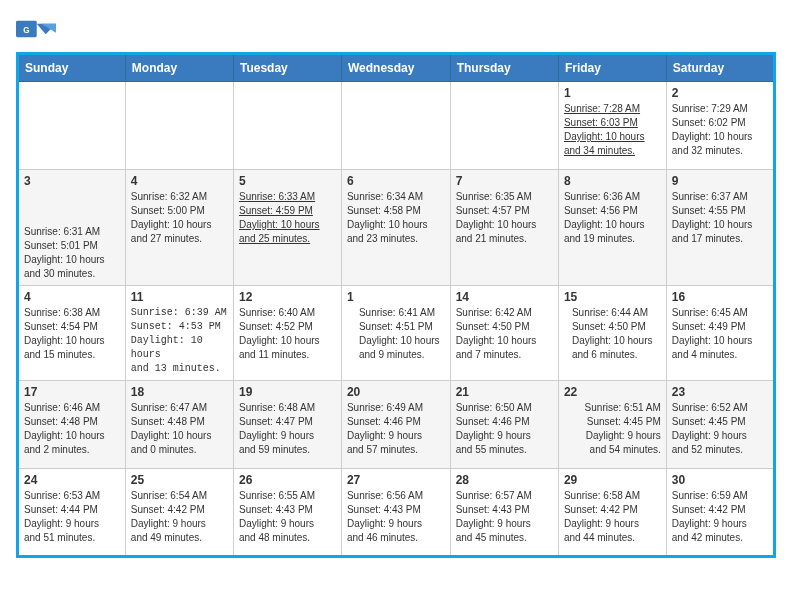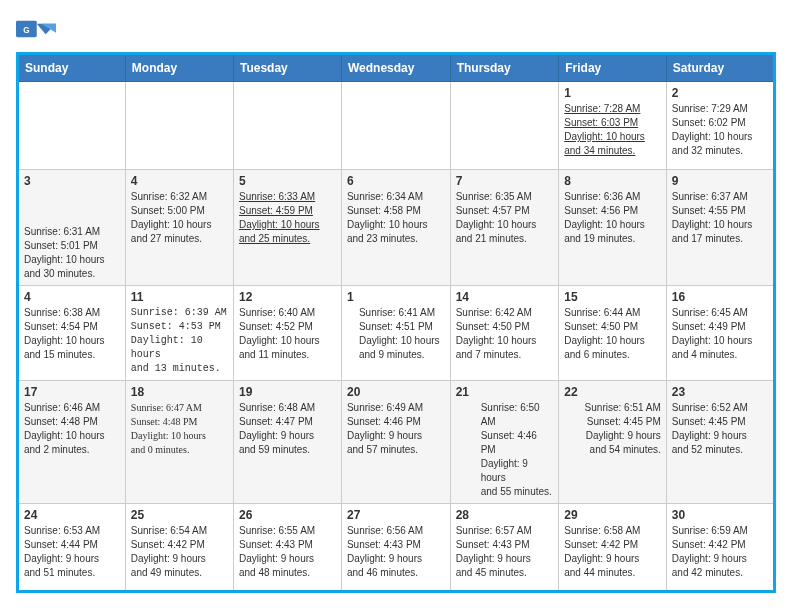--- a/index.html
+++ b/index.html
@@ -221,21 +221,21 @@
         </td>
         <td>
           <span class="day-num">14</span>
           <div class="cell-text" style="white-space: pre-line;">Sunrise: 6:42 AM
 Sunset: 4:50 PM
 Daylight: 10 hours
 and 7 minutes.</div>
         </td>
         <td>
           <span class="day-num">15</span>
-          <div class="cell-text" style="white-space: pre-line;">Sunrise: 6:44 AM
+          <div class="cell-text" style="white-space: pre-line; margin-left: 8px;">Sunrise: 6:44 AM
 Sunset: 4:50 PM
 Daylight: 10 hours
 and 6 minutes.</div>
         </td>
         <td>
           <span class="day-num">16</span>
           <div class="cell-text" style="white-space: pre-line;">Sunrise: 6:45 AM
 Sunset: 4:49 PM
 Daylight: 10 hours
 and 4 minutes.</div>
@@ -244,42 +244,42 @@
       <tr>
         <td>
           <span class="day-num">17</span>
           <div class="cell-text" style="white-space: pre-line;">Sunrise: 6:46 AM
 Sunset: 4:48 PM
 Daylight: 10 hours
 and 2 minutes.</div>
         </td>
         <td>
           <span class="day-num">18</span>
-          <div class="cell-text" style="white-space: pre-line; font-family: Liberation Serif, serif;">Sunrise: 6:47 AM
+          <div class="cell-text" style="white-space: pre-line;">Sunrise: 6:47 AM
 Sunset: 4:48 PM
 Daylight: 10 hours
 and 0 minutes.</div>
         </td>
         <td>
           <span class="day-num">19</span>
           <div class="cell-text" style="white-space: pre-line;">Sunrise: 6:48 AM
 Sunset: 4:47 PM
 Daylight: 9 hours
 and 59 minutes.</div>
         </td>
         <td>
           <span class="day-num">20</span>
           <div class="cell-text" style="white-space: pre-line;">Sunrise: 6:49 AM
 Sunset: 4:46 PM
 Daylight: 9 hours
 and 57 minutes.</div>
         </td>
         <td>
           <span class="day-num">21</span>
-          <div class="cell-text" style="white-space: pre-line; margin-left: 25px;">Sunrise: 6:50 AM
+          <div class="cell-text" style="white-space: pre-line;">Sunrise: 6:50 AM
 Sunset: 4:46 PM
 Daylight: 9 hours
 and 55 minutes.</div>
         </td>
         <td>
           <span class="day-num">22</span>
           <div class="cell-text" style="white-space: pre-line; text-align: right;">Sunrise: 6:51 AM
 Sunset: 4:45 PM
 Daylight: 9 hours
 and 54 minutes.</div>

